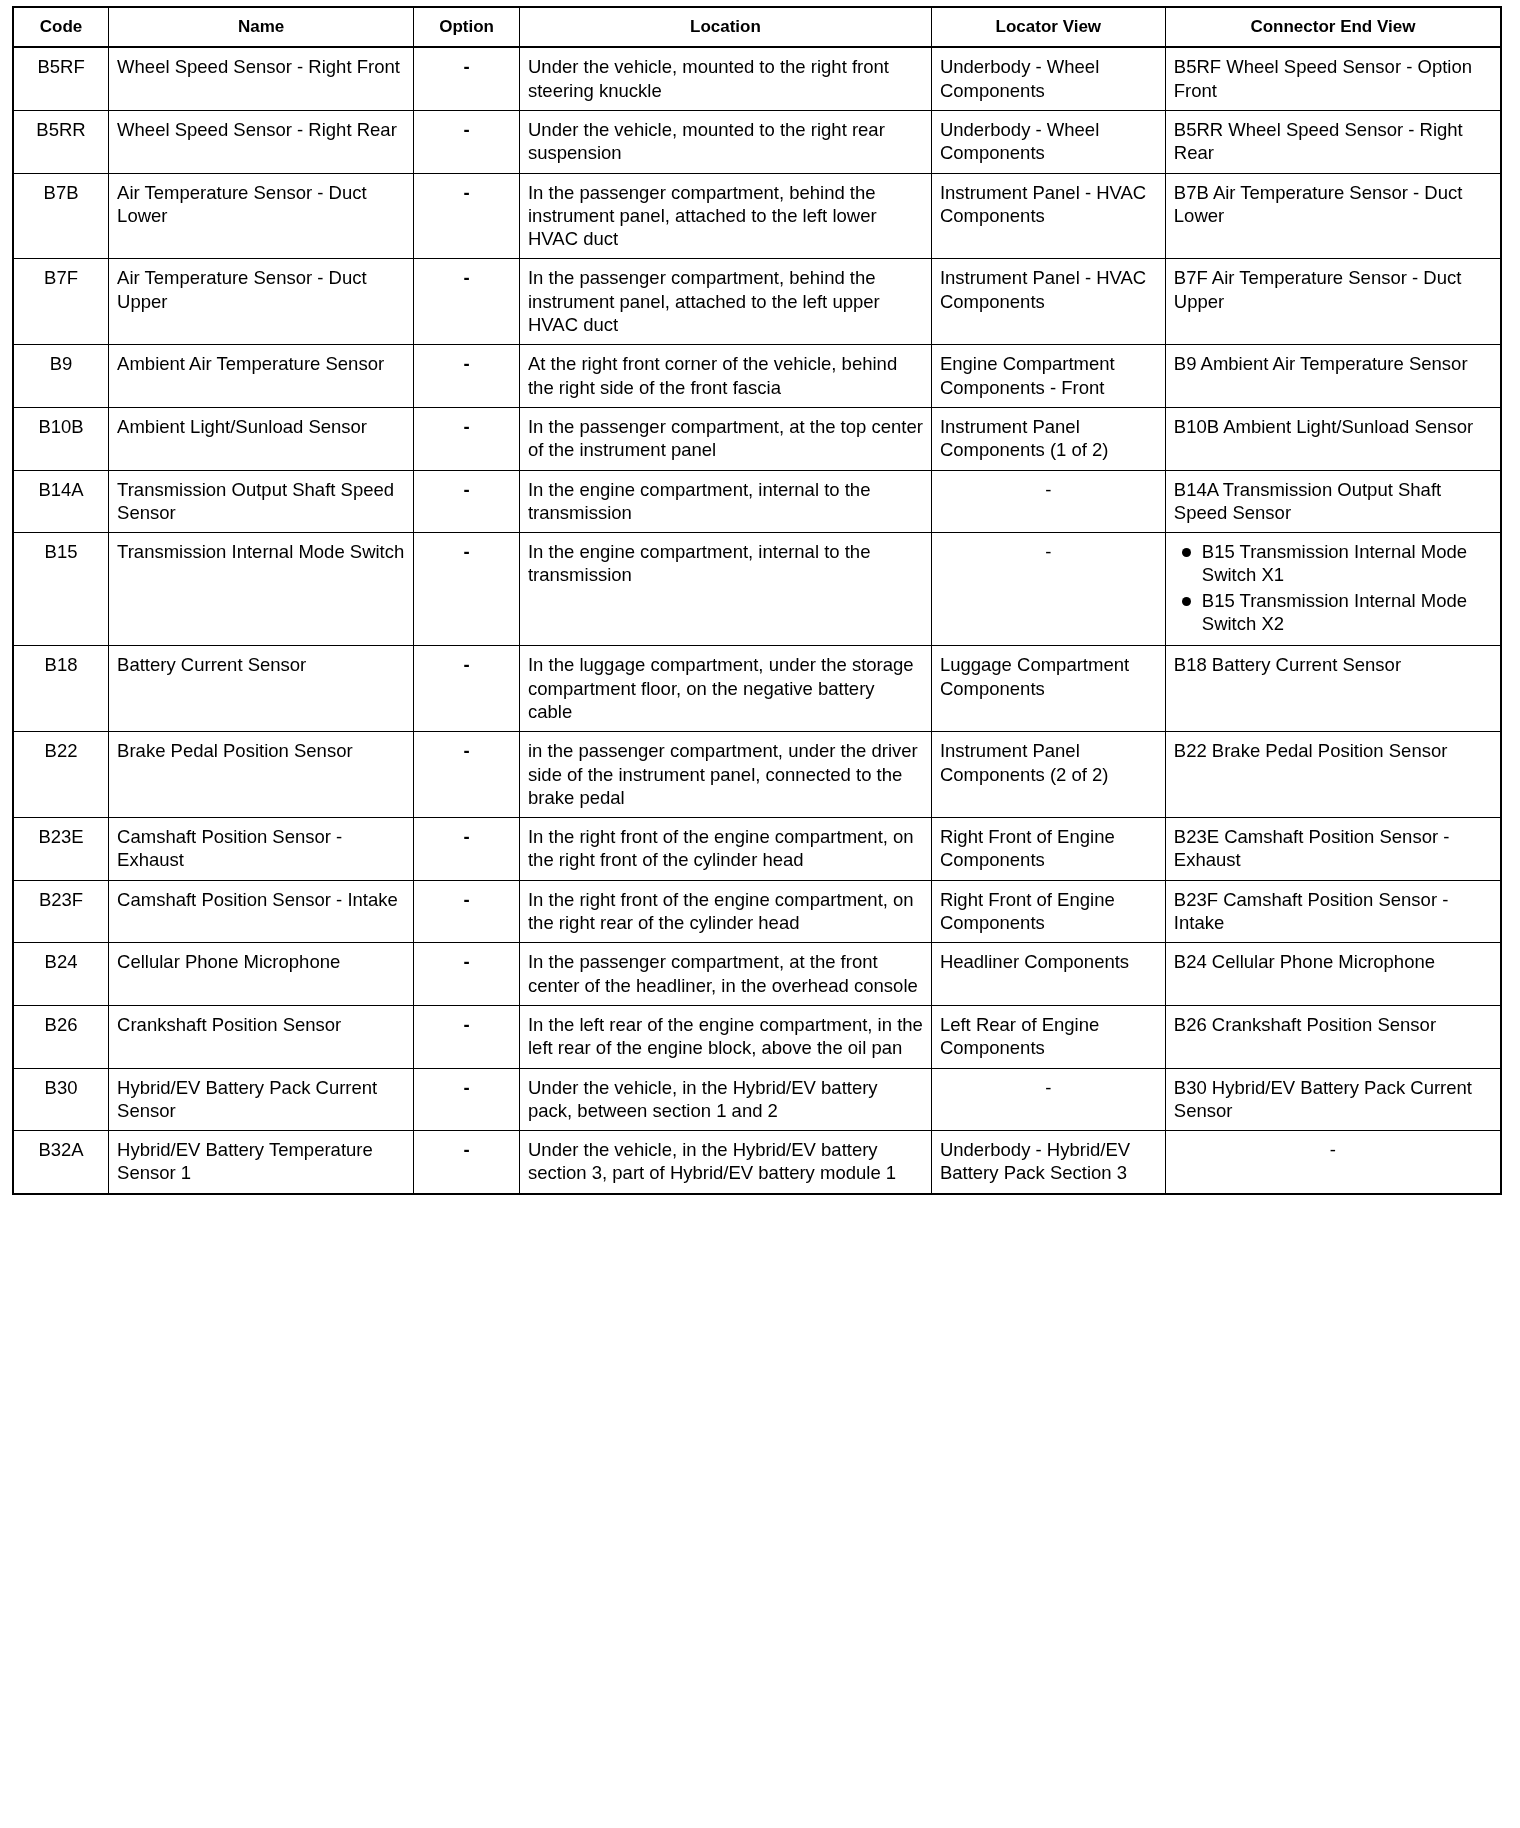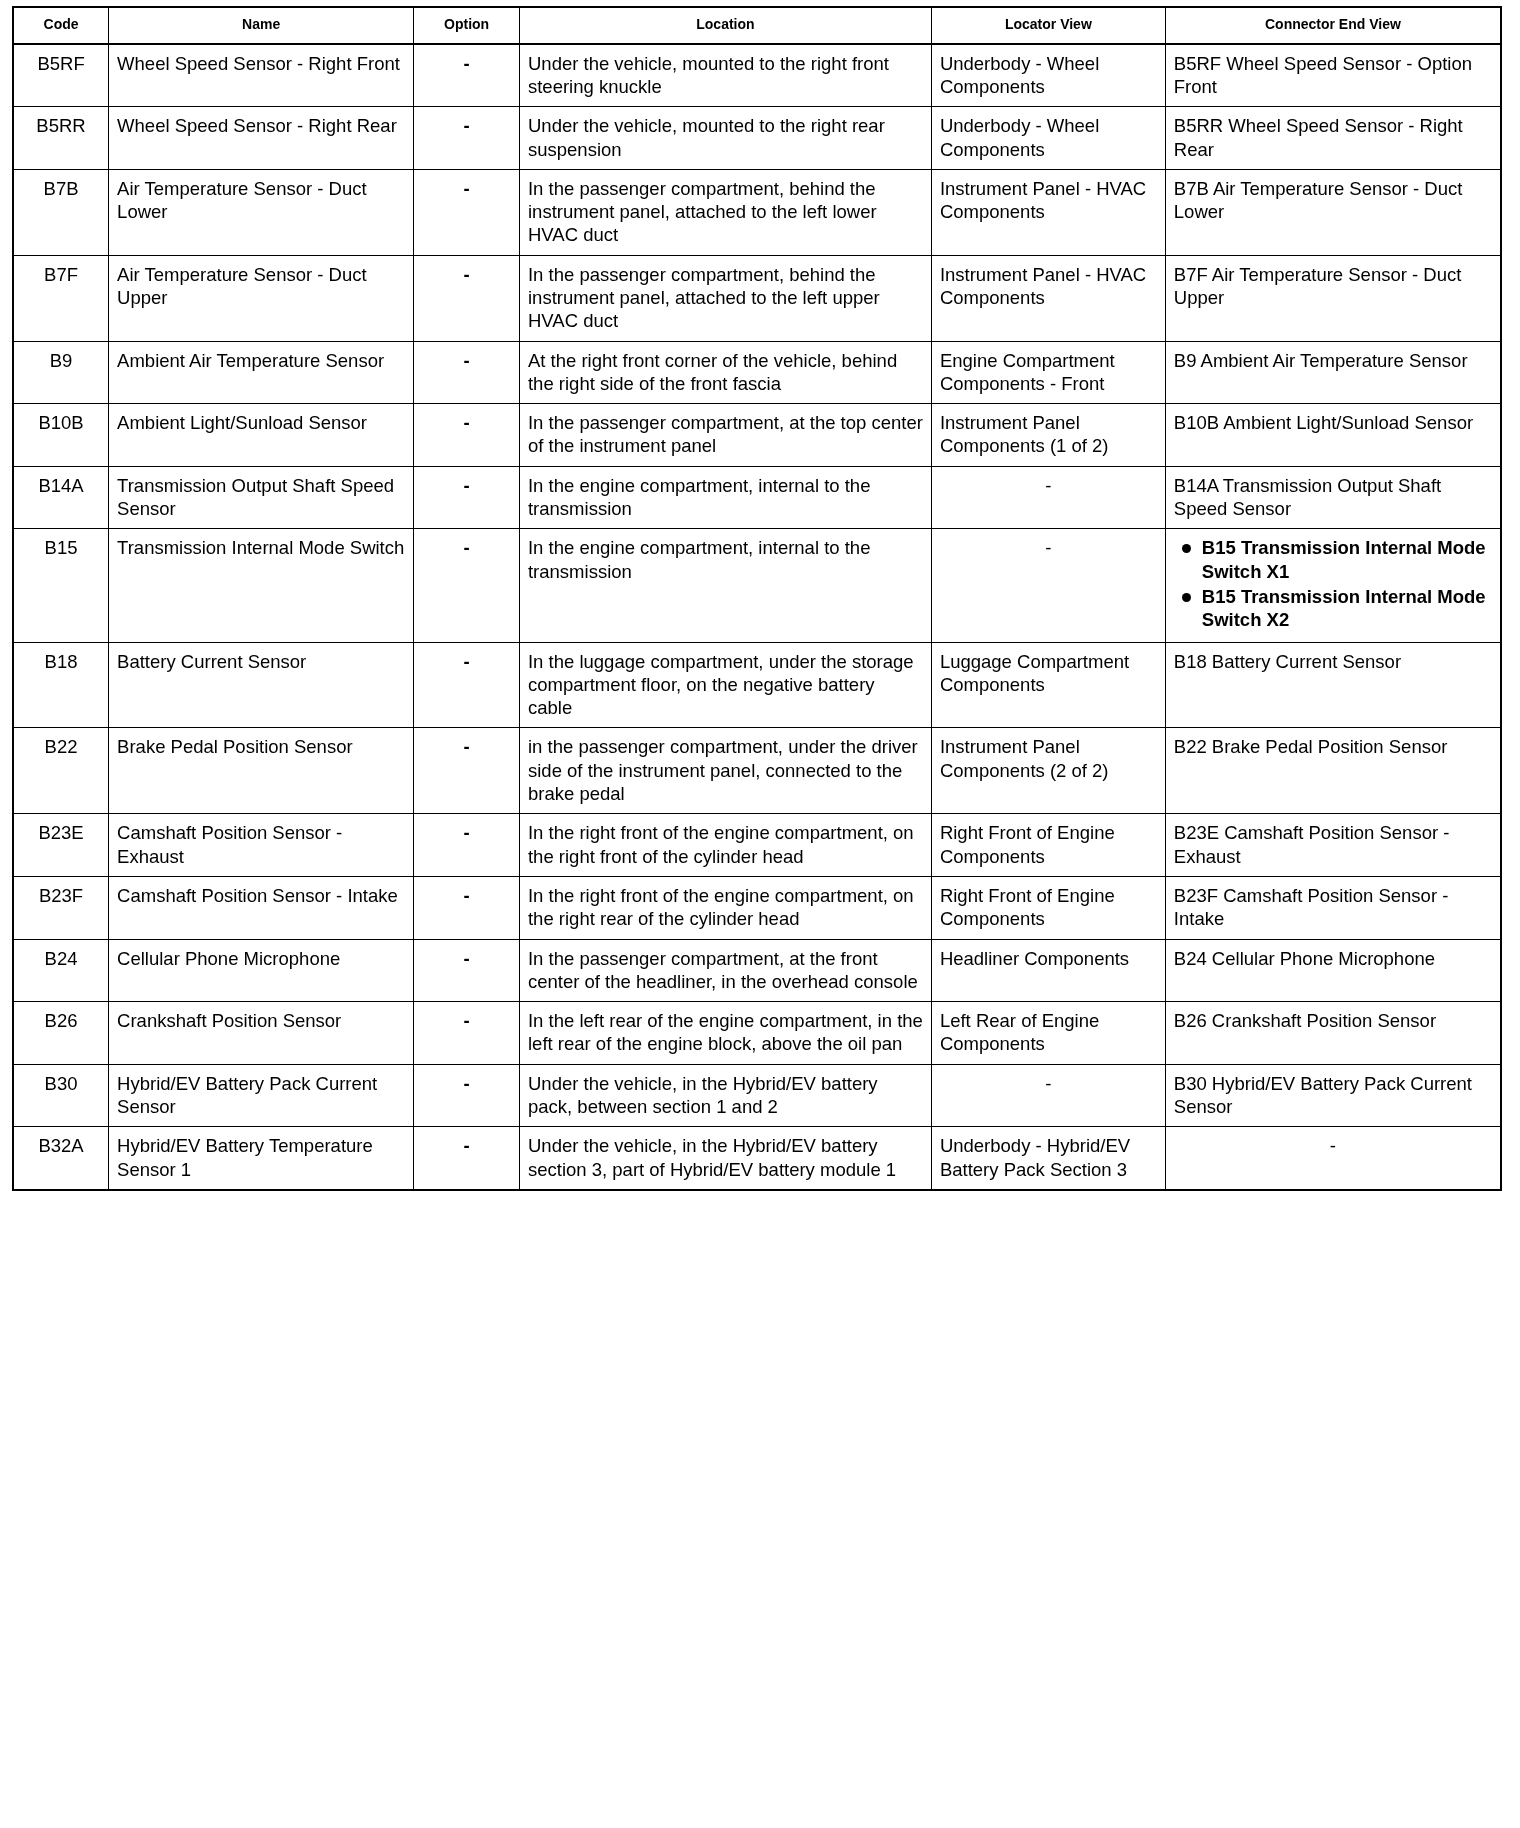--- a/index.html
+++ b/index.html
@@ -27,21 +27,21 @@
   table.component-table td {
     border: 1.5px solid #000;
     vertical-align: top;
     padding: 7px 8px 8px 8px;
     font-size: 18.5px;
     line-height: 1.26;
   }
   table.component-table thead th {
     text-align: center;
     font-weight: bold;
-    font-size: 14px;
+    font-size: 17px;
     padding: 8px 6px 9px 6px;
     vertical-align: middle;
     border-bottom: 2.5px solid #000;
   }
   col.c-code   { width: 94px; }
   col.c-name   { width: 300px; }
   col.c-option { width: 104px; }
   col.c-loc    { width: 405px; }
   col.c-locview{ width: 230px; }
   col.c-conn   { width: 330px; }
@@ -65,21 +65,20 @@
   td.locview.dash {
     text-align: center;
   }
   td.connector.dash {
     text-align: center;
   }
   ul.conn-list {
     margin: 0;
     padding: 0 0 0 26px;
     list-style: none;
-    font-weight: bold;
   }
   ul.conn-list li {
     position: relative;
     margin: 0 0 2px 0;
     padding-left: 2px;
     line-height: 1.26;
   }
   ul.conn-list li::before {
     content: "";
     position: absolute;

